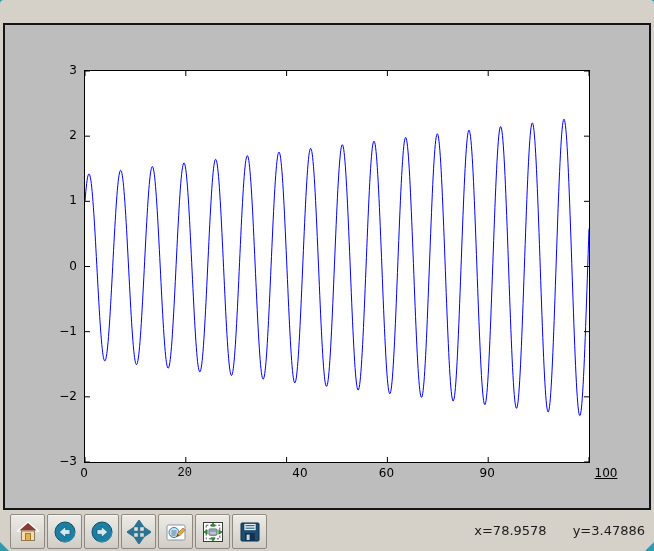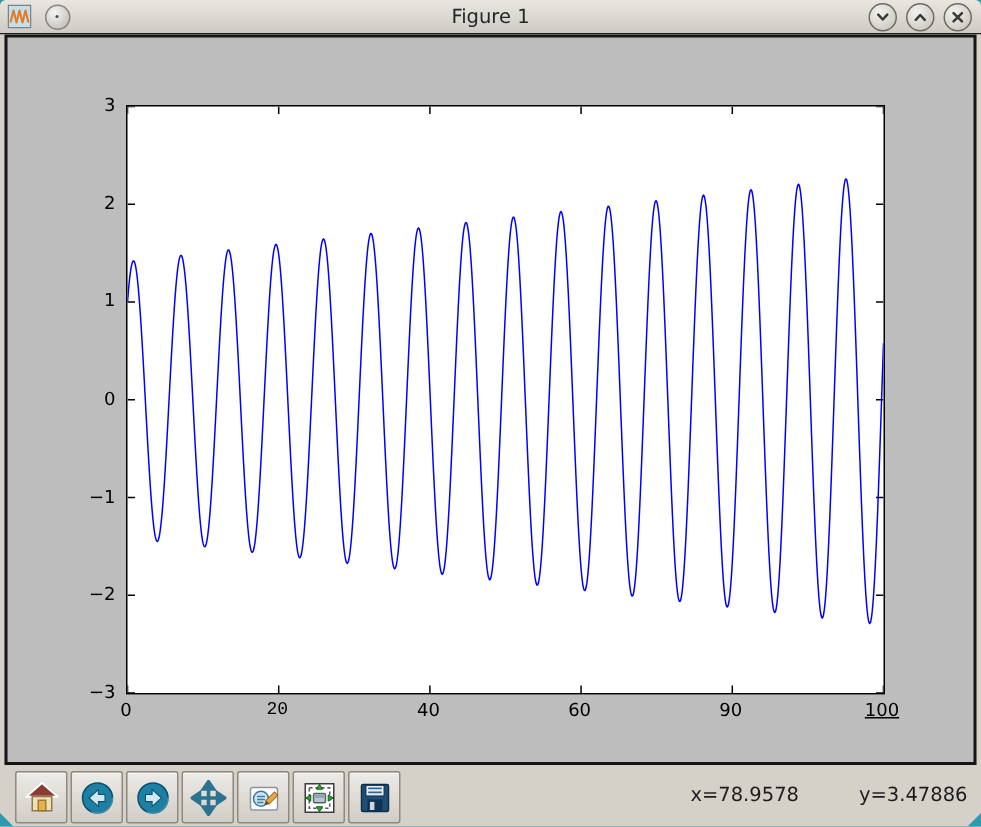--- a/index.html
+++ b/index.html
@@ -29,57 +29,32 @@
   .tick-label{position:absolute;font-size:12px;color:#000;line-height:14px;white-space:nowrap;}
   .ytick{text-align:right;width:34px;}
   .xtick{text-align:center;width:44px;}
   
   .toolbar{position:absolute;left:10px;top:514px;display:flex;gap:2px;}
   .tb-btn{width:33px;height:33px;border:1px solid #8e8a82;border-radius:2px;
     background:linear-gradient(#edebe6,#d1cdc6);
     box-shadow:inset 0 1px 0 #f7f6f3;
     display:flex;align-items:center;justify-content:center;cursor:default;}
   .tb-btn svg{display:block;}
-  .statusbar{position:absolute;right:9px;top:514px;height:33px;display:flex;align-items:center;gap:40px;
+  .statusbar{position:absolute;right:9px;top:514px;height:33px;display:flex;align-items:center;gap:26px;
     font-size:13px;color:#1c1c1c;}
   
   .grip{position:absolute;width:0;height:0;bottom:0;}
   .grip.left{left:0;border-bottom:9px solid #2e9aad;border-right:9px solid transparent;}
   .grip.right{right:0;border-bottom:9px solid #2e9aad;border-left:9px solid transparent;}
 </style>
 </head>
 <body>
 
 <div class="window">
 
-  <div class="titlebar">
-    <svg class="app-ico" viewBox="0 0 16 16">
-      <rect x="0.5" y="0.5" width="15" height="15" fill="#c9dde9" stroke="#76868f"></rect>
-      <path d="M2 12 L4 4 L6 12 L8 4 L10 12 L12 4 L14 12" fill="none" stroke="#e07b28" stroke-width="1.4" stroke-linejoin="round"></path>
-    </svg>
-    <div class="menu-sphere"></div>
-    <div class="title-text">Figure 1</div>
-    <div class="win-controls">
-      <div class="win-btn">
-        <svg width="11" height="11" viewBox="0 0 11 11">
-          <path d="M2.5 3.8 L5.5 7 L8.5 3.8" fill="none" stroke="#3a3a3a" stroke-width="1.7" stroke-linecap="round" stroke-linejoin="round"></path>
-        </svg>
-      </div>
-      <div class="win-btn">
-        <svg width="11" height="11" viewBox="0 0 11 11">
-          <path d="M2.5 7.2 L5.5 4 L8.5 7.2" fill="none" stroke="#3a3a3a" stroke-width="1.7" stroke-linecap="round" stroke-linejoin="round"></path>
-        </svg>
-      </div>
-      <div class="win-btn">
-        <svg width="11" height="11" viewBox="0 0 11 11">
-          <path d="M2.7 2.7 L8.3 8.3 M8.3 2.7 L2.7 8.3" fill="none" stroke="#3a3a3a" stroke-width="1.7" stroke-linecap="round"></path>
-        </svg>
-      </div>
-    </div>
-  </div>
 
   <div class="fig-canvas"></div>
 
   <div class="axes">
     <svg width="504" height="391" viewBox="0 0 504 391">
         <line x1="0" y1="391" x2="0" y2="386" stroke="#000" stroke-width="1"></line>
         <line x1="0" y1="0" x2="0" y2="5" stroke="#000" stroke-width="1"></line>
         <line x1="100.80000000000001" y1="391" x2="100.80000000000001" y2="386" stroke="#000" stroke-width="1"></line>
         <line x1="100.80000000000001" y1="0" x2="100.80000000000001" y2="5" stroke="#000" stroke-width="1"></line>
         <line x1="201.60000000000002" y1="391" x2="201.60000000000002" y2="386" stroke="#000" stroke-width="1"></line>
@@ -110,24 +85,24 @@
   <div id="tick-layer">
       <div class="tick-label ytick" style="left: 43px; top: 63px;">3</div>
       <div class="tick-label ytick" style="left: 43px; top: 128.167px;">2</div>
       <div class="tick-label ytick" style="left: 43px; top: 193.333px;">1</div>
       <div class="tick-label ytick" style="left: 43px; top: 258.5px;">0</div>
       <div class="tick-label ytick" style="left: 43px; top: 323.667px;">−1</div>
       <div class="tick-label ytick" style="left: 43px; top: 388.833px;">−2</div>
       <div class="tick-label ytick" style="left: 43px; top: 454px;">−3</div>
       <div class="tick-label xtick" style="left: 62px; top: 466px;">0</div>
       <div class="tick-label xtick" style="left: 162.8px; top: 466px; font-family: Liberation Mono, monospace;">20</div>
-      <div class="tick-label xtick" style="left: 263.6px; top: 466px;">40</div>
+      <div class="tick-label xtick" style="left: 263.6px; top: 466px; text-align: right;">40</div>
       <div class="tick-label xtick" style="left: 364.4px; top: 466px;">60</div>
       <div class="tick-label xtick" style="left: 465.2px; top: 466px;">90</div>
-      <div class="tick-label xtick" style="left: 566px; top: 466px; text-decoration: underline;">100</div>
+      <div class="tick-label xtick" style="left: 584px; top: 466px; text-decoration: underline;">100</div>
     </div>
 
   <div class="toolbar">
     <div class="tb-btn">
       <svg width="24" height="24" viewBox="0 0 24 24">
         <polygon points="12,2 22.5,11.2 1.5,11.2" fill="#8a3c31" stroke="#ffffff" stroke-width="1.3" stroke-linejoin="round"></polygon>
         <rect x="5.5" y="11" width="13" height="9.5" fill="#f3dfae" stroke="#8a7a5a"></rect>
         <rect x="9.5" y="13.5" width="5" height="7" fill="#e8b04a" stroke="#9a7a3a"></rect>
       </svg>
     </div>

